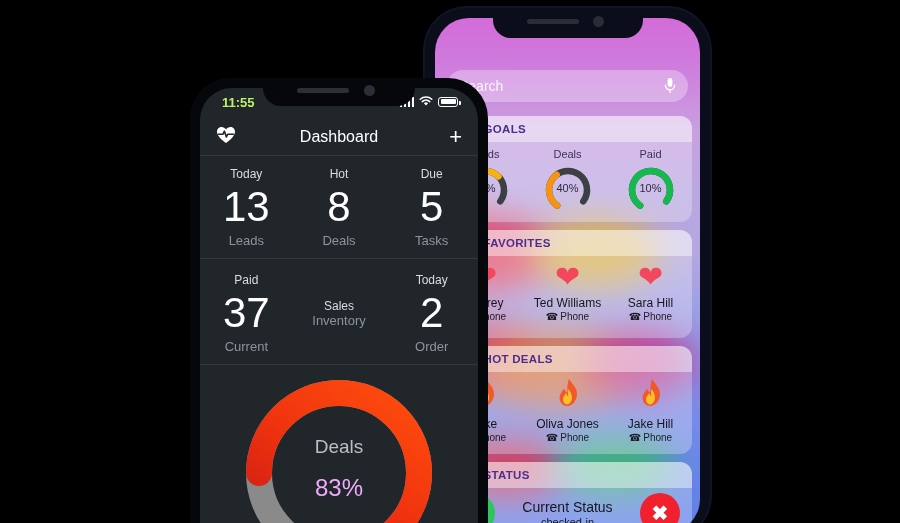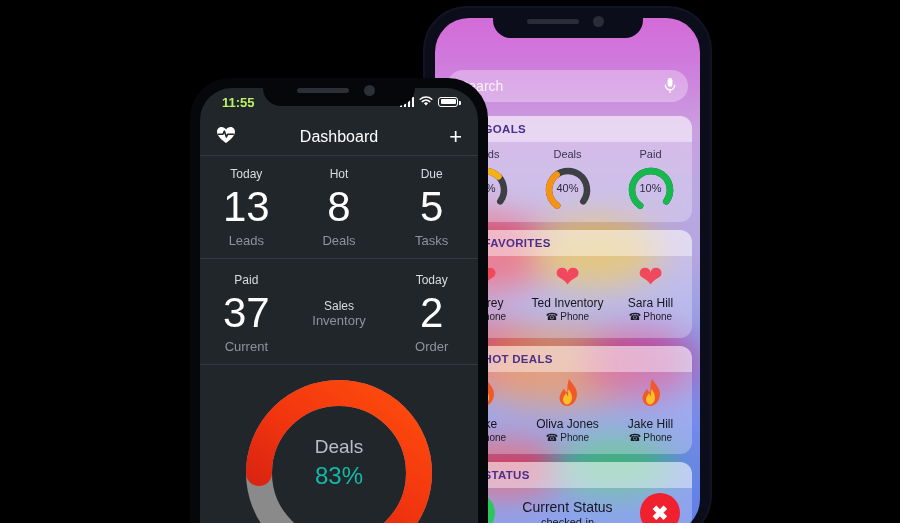--- a/index.html
+++ b/index.html
@@ -218,21 +218,21 @@
   #donut-wrap {
     position: absolute; left: 0; top: 286px; width: 100%; height: 160px;
     display: flex; align-items: flex-start; justify-content: center;
   }
   #donut { position: relative; width: 198px; height: 198px; }
   #donut svg { width: 198px; height: 198px; transform: rotate(-90deg); }
   #donut-center {
     position: absolute; left: 0; right: 0; top: 62px; text-align: center;
   }
   #donut-label { font-size: 19px; color: #b9bfc4; }
-  #donut-value { font-size: 24px; color: #14b8a6; margin-top: 4px; }
+  #donut-value { font-size: 24px; color: #f0abfc; margin-top: 16px; }
 </style>
 </head>
 <body>
 
 <div id="stage">
 
   <div id="phone-back">
     <div id="back-screen">
 
       <div class="blob" id="b1"></div>
@@ -292,21 +292,21 @@
       <div class="card" id="card-fav">
         <div class="card-head">CRM FAVORITES</div>
         <div class="card-body">
           <div class="cell person">
             <div class="glyph heart">❤</div>
             <div class="person-name">Audrey</div>
             <div class="person-phone"><span class="ph">☎</span><span>Phone</span></div>
           </div>
           <div class="cell person">
             <div class="glyph heart">❤</div>
-            <div class="person-name">Ted Inventory</div>
+            <div class="person-name">Ted Williams</div>
             <div class="person-phone"><span class="ph">☎</span><span>Phone</span></div>
           </div>
           <div class="cell person">
             <div class="glyph heart">❤</div>
             <div class="person-name">Sara Hill</div>
             <div class="person-phone"><span class="ph">☎</span><span>Phone</span></div>
           </div>
         </div>
       </div>
 

